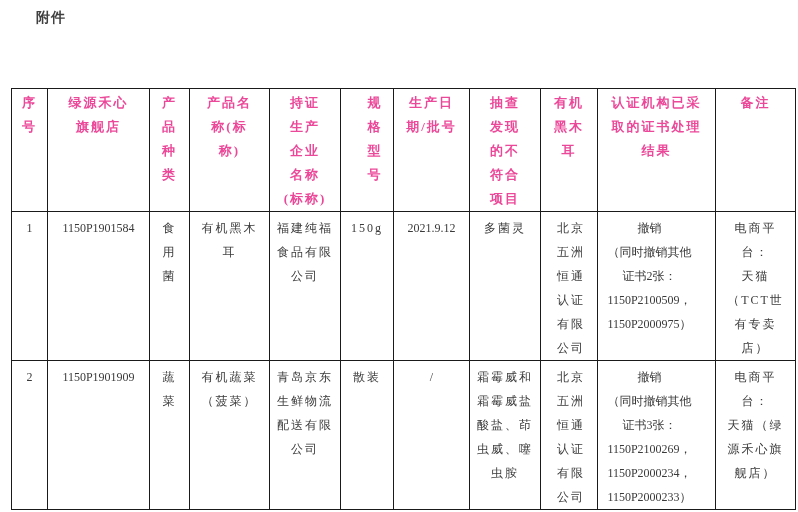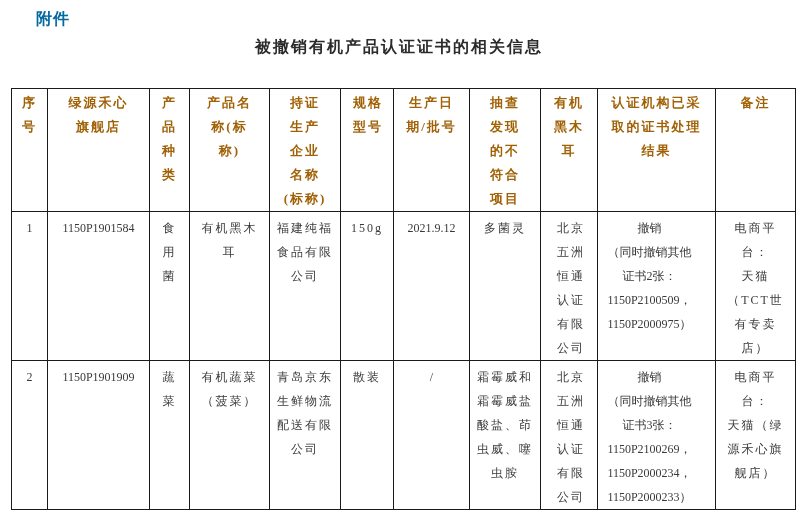--- a/index.html
+++ b/index.html
@@ -15,23 +15,23 @@
     position: relative;
     width: 798px;
     height: 512px;
     overflow: hidden;
     background: #ffffff;
   }
   .attachment-label {
     position: absolute;
     left: 36px;
     top: 9px;
-    font-size: 16px;
+    font-size: 14px;
     font-weight: bold;
-    color: #0369a1;
+    color: #404040;
     letter-spacing: 1px;
     text-align: right;
   }
   .doc-title {
     position: absolute;
     left: 0;
     top: 37px;
     width: 798px;
     text-align: center;
     font-size: 16px;
@@ -52,54 +52,53 @@
     vertical-align: top;
     text-align: center;
     line-height: 24px;
     white-space: pre-line;
     word-break: break-all;
     overflow: hidden;
   }
   .cert-table th {
     font-size: 13px;
     font-weight: bold;
-    color: #a16207;
+    color: #ec4899;
     letter-spacing: 2px;
     padding: 2px 13px 0 13px;
   }
   .cert-table td {
     font-size: 12px;
     color: #3a3a3a;
     letter-spacing: 2px;
     padding: 4px 6px 0 6px;
   }
   .cert-table thead tr { height: 122px; }
   .cert-table tbody tr.row-1 { height: 146px; }
   .cert-table tbody tr.row-2 { height: 145px; }
 
   
   .cert-table th:nth-child(1) { padding-left: 6px;  padding-right: 6px; }
   .cert-table th:nth-child(2) { padding-left: 15px; padding-right: 15px; }
   .cert-table th:nth-child(3) { padding-left: 12px; padding-right: 12px; }
-  .cert-table th:nth-child(6) { padding-left: 12px; padding-right: 10px; border-radius: 13px; }
+  .cert-table th:nth-child(6) { padding-left: 26px; padding-right: 10px; border-radius: 13px; }
   .cert-table th:nth-child(7) { padding-left: 11px; padding-right: 11px; text-align: center; }
 
   .cert-table td:nth-child(1)  { letter-spacing: 0; padding-left: 2px;  padding-right: 2px; }
   .cert-table td:nth-child(2)  { letter-spacing: 0; padding-left: 0;    padding-right: 0; }
   .cert-table td:nth-child(3)  { padding-left: 12px; padding-right: 12px; }
   .cert-table td:nth-child(7)  { letter-spacing: 0; }
   .cert-table td:nth-child(9)  { padding-left: 10px; padding-right: 6px; }
   .cert-table td:nth-child(10) { letter-spacing: 0; padding-left: 2px; padding-right: 16px; }
 </style>
 </head>
 <body>
 
 <div class="page">
   <div class="attachment-label">附件</div>
-  <div class="doc-title">被撤销有机产品认证证书的相关信息</div>
 
   <table class="cert-table">
     <colgroup>
       <col style="width:36px">
         <col style="width:102px">
         <col style="width:40px">
       <col style="width:80px">
         <col style="width:71px">
         <col style="width:53px">
       <col style="width:76px">

